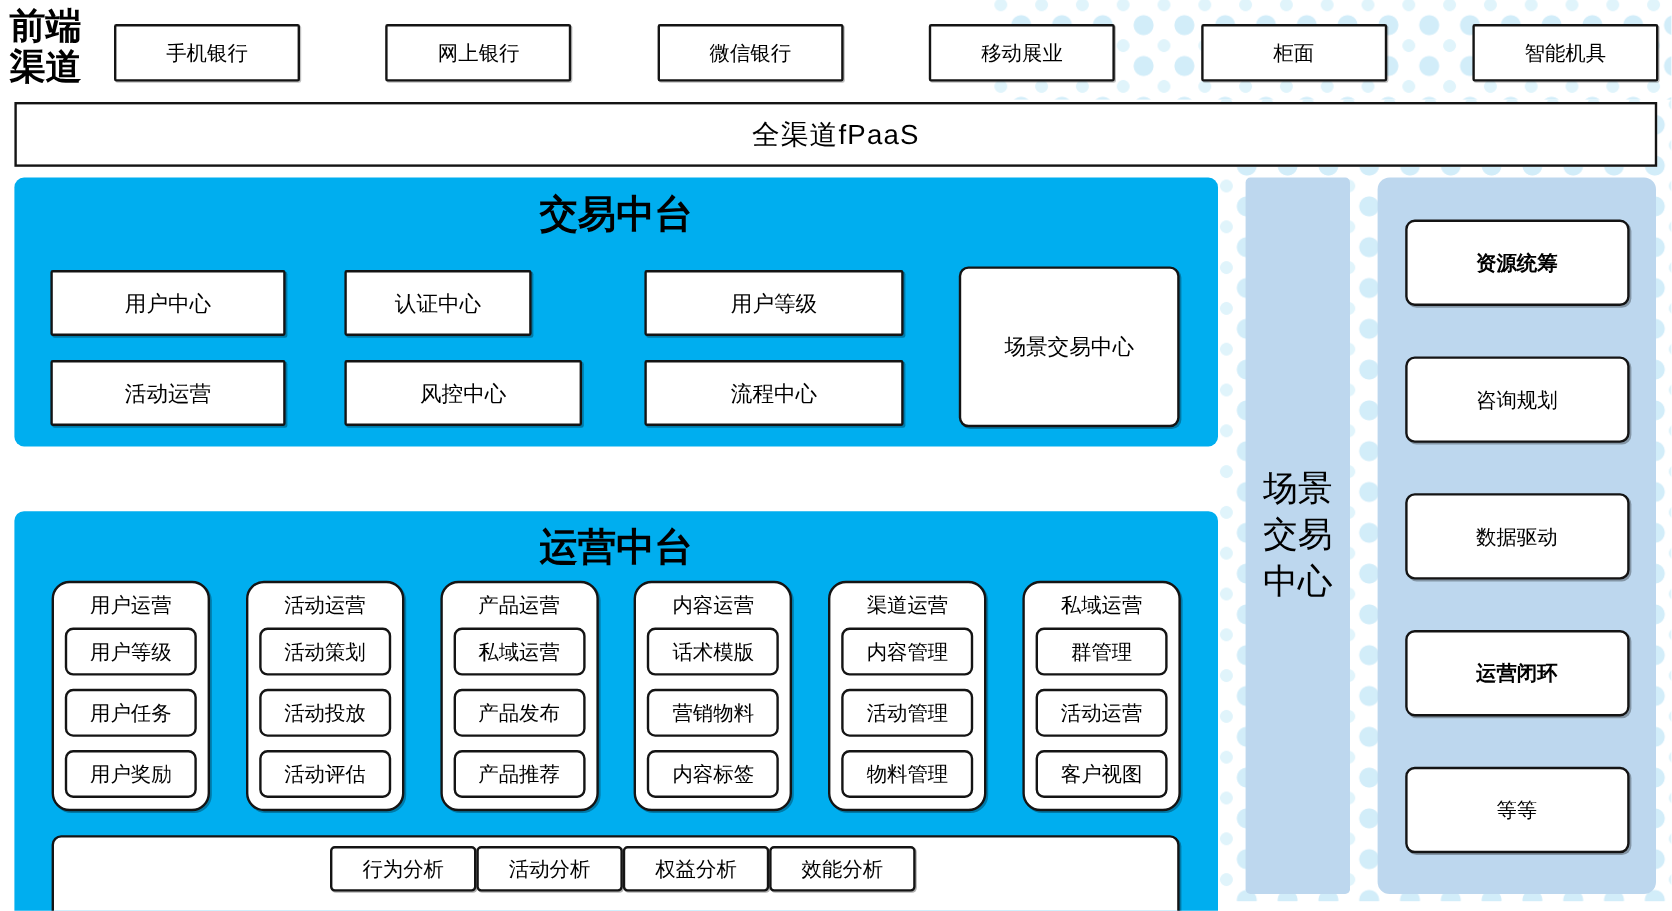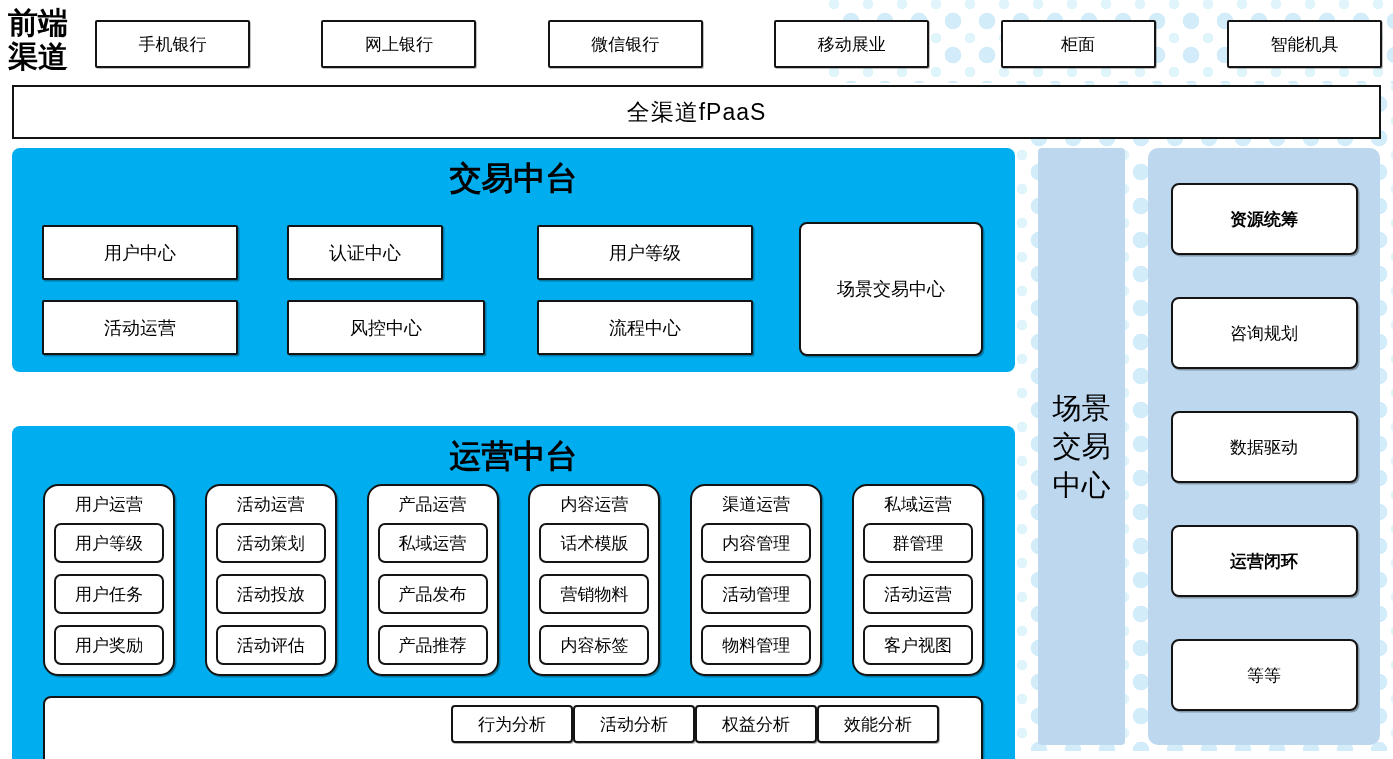--- a/index.html
+++ b/index.html
@@ -90,21 +90,21 @@
     font-size:17px;box-sizing:border-box;background:#fff;text-align:right;
   }
   
   #analysis{
     position:absolute;left:31px;top:270px;width:940px;height:84px;
     background:#fff;border:2px solid #141414;border-radius:8px;
     box-sizing:border-box;box-shadow:1.5px 1.5px 0 rgba(0,0,0,.3);
   }
   #analysis-title{text-align:center;font-size:17px;margin-top:6px;}
   #analysis-items{
-    display:flex;justify-content:flex-end;
+    display:flex;justify-content:center;
     padding:7px 42px 0 54px;
   }
   .analysis-item{
     width:122px;height:38px;font-size:17px;border-radius:4px;
     box-shadow:1px 1px 0 rgba(0,0,0,.3);
   }
   
   #side-bar{
     position:absolute;left:1038px;top:148px;width:87px;height:597px;
     background:#BDD7EE;border-radius:4px;

